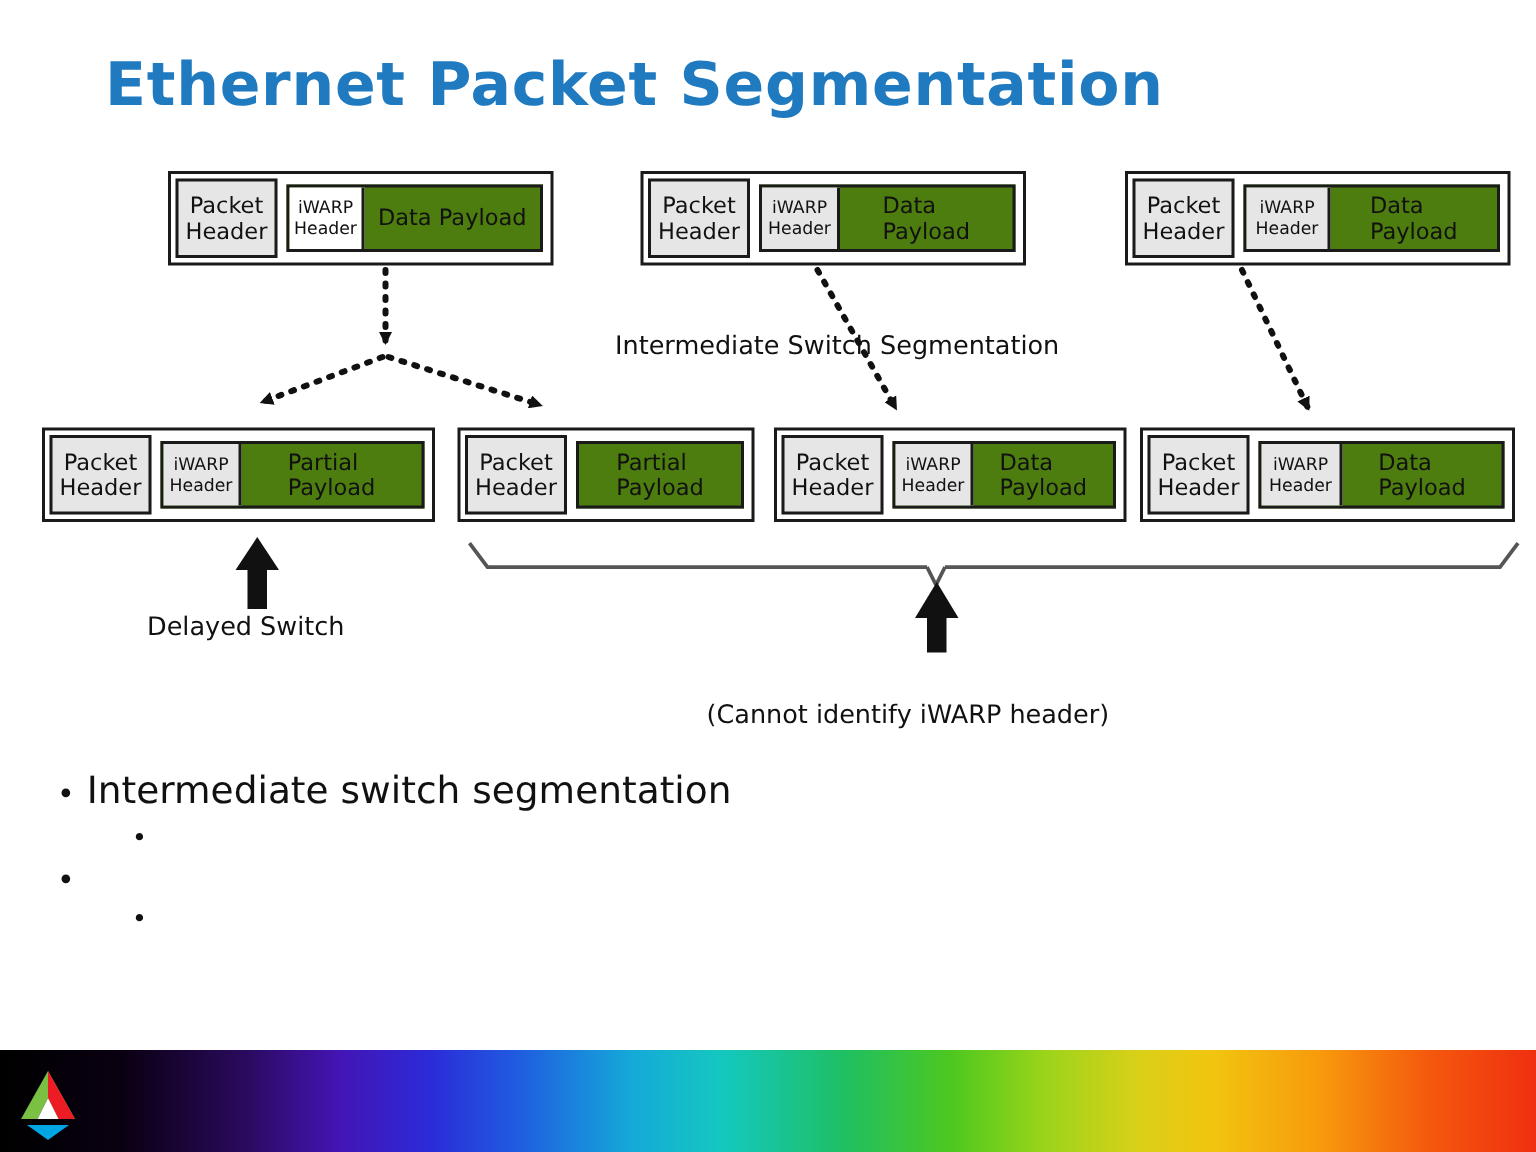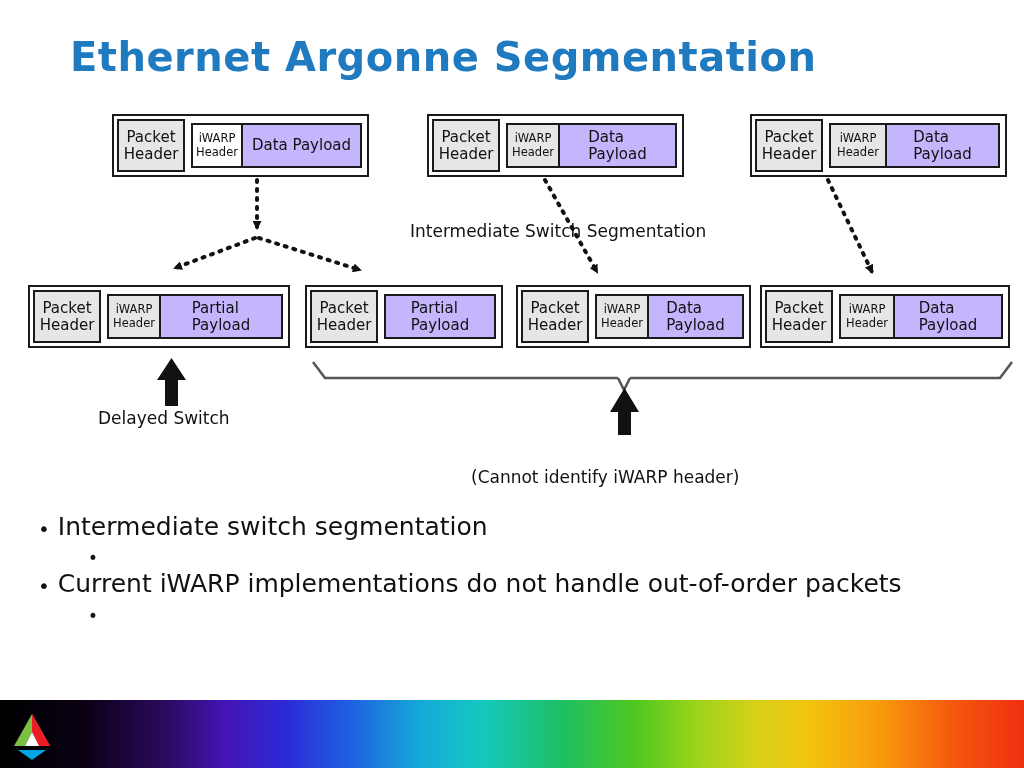--- a/index.html
+++ b/index.html
@@ -77,21 +77,21 @@
     align-items: stretch;
     justify-content: flex-start;
     margin-left: 4px;
     padding: 4px 2px;
   }
   .inner-box {
     box-sizing: border-box;
     border: 2px solid #1a1a1a;
     display: flex;
     align-items: stretch;
-    background: #c4b5fd;
+    background: #4d7c0f;
     width: 100%;
   }
   .iwarp {
     box-sizing: border-box;
     border-right: 2px solid #1a1a1a;
     background: #e6e6e6;
     display: flex;
     flex-direction: column;
     align-items: center;
     justify-content: center;
@@ -199,21 +199,21 @@
     line-height: 1;
   }
   #logo-mark {
     margin-left: -4px;
     margin-bottom: 2px;
   }
 </style>
 </head>
 <body>
 
-<div id="slide-title">Ethernet Argonne Segmentation</div>
+<div id="slide-title">Ethernet Packet Segmentation</div>
 
 <div id="diagram">
 
   <svg id="arrow-layer" viewBox="0 0 1024 700" width="1024" height="700">
     <defs>
       <marker id="dotArrow" markerWidth="9" markerHeight="9" refX="7" refY="4.5" orient="auto" markerUnits="userSpaceOnUse">
         <path d="M0,0 L9,4.5 L0,9 z" fill="#111"></path>
       </marker>
     </defs>
 
@@ -342,21 +342,20 @@
 <div id="bullets">
   <div class="bullet l1">
     <span class="dot">•</span>
     <span class="btxt">Intermediate switch segmentation</span>
   </div>
   <div class="bullet l2">
     <span class="dot">•</span>
   </div>
   <div class="bullet l1">
     <span class="dot">•</span>
-    <span class="btxt">Current iWARP implementations do not handle out-of-order packets</span>
   </div>
   <div class="bullet l2">
     <span class="dot">•</span>
   </div>
 </div>
 
 <div id="footer"></div>
 
 <div id="footer-logo">
   <svg id="logo-mark" width="56" height="50" viewBox="0 0 56 50">

